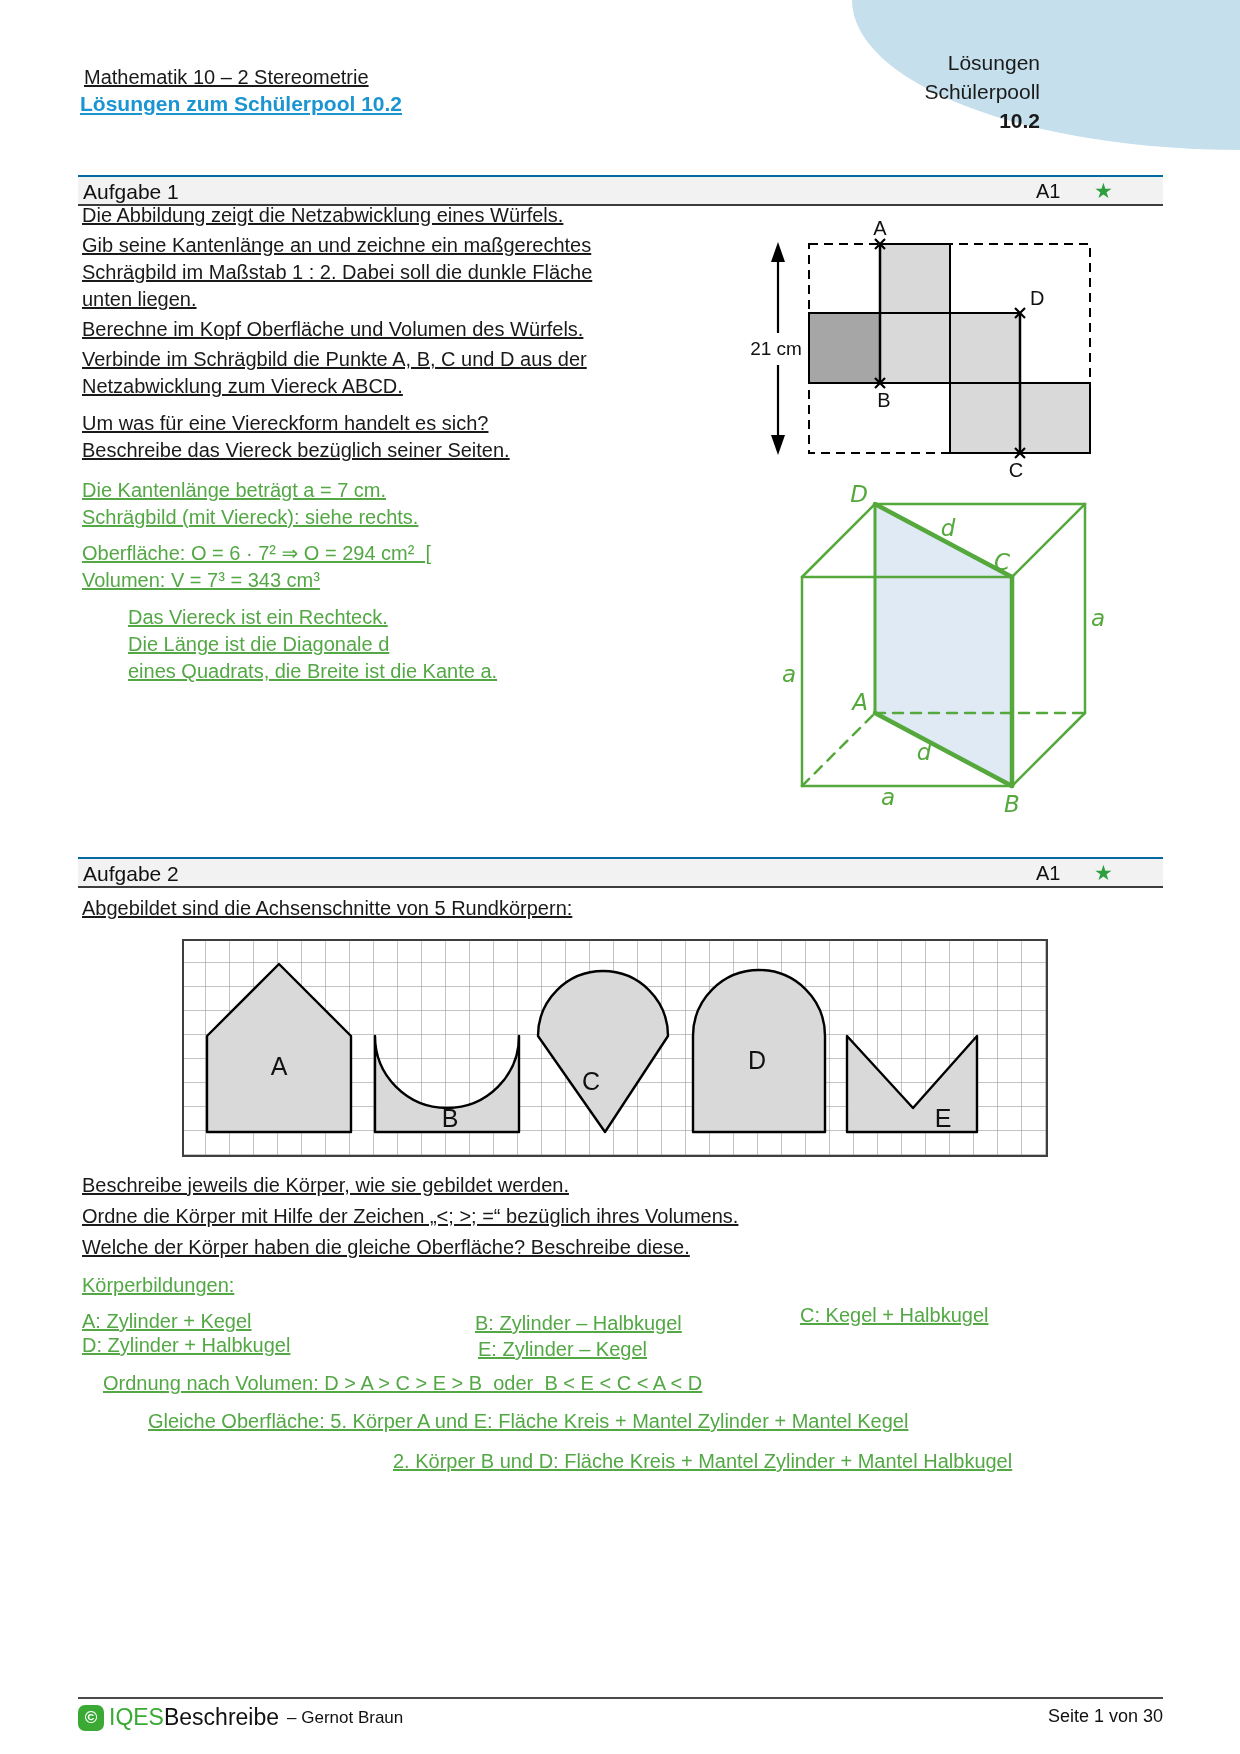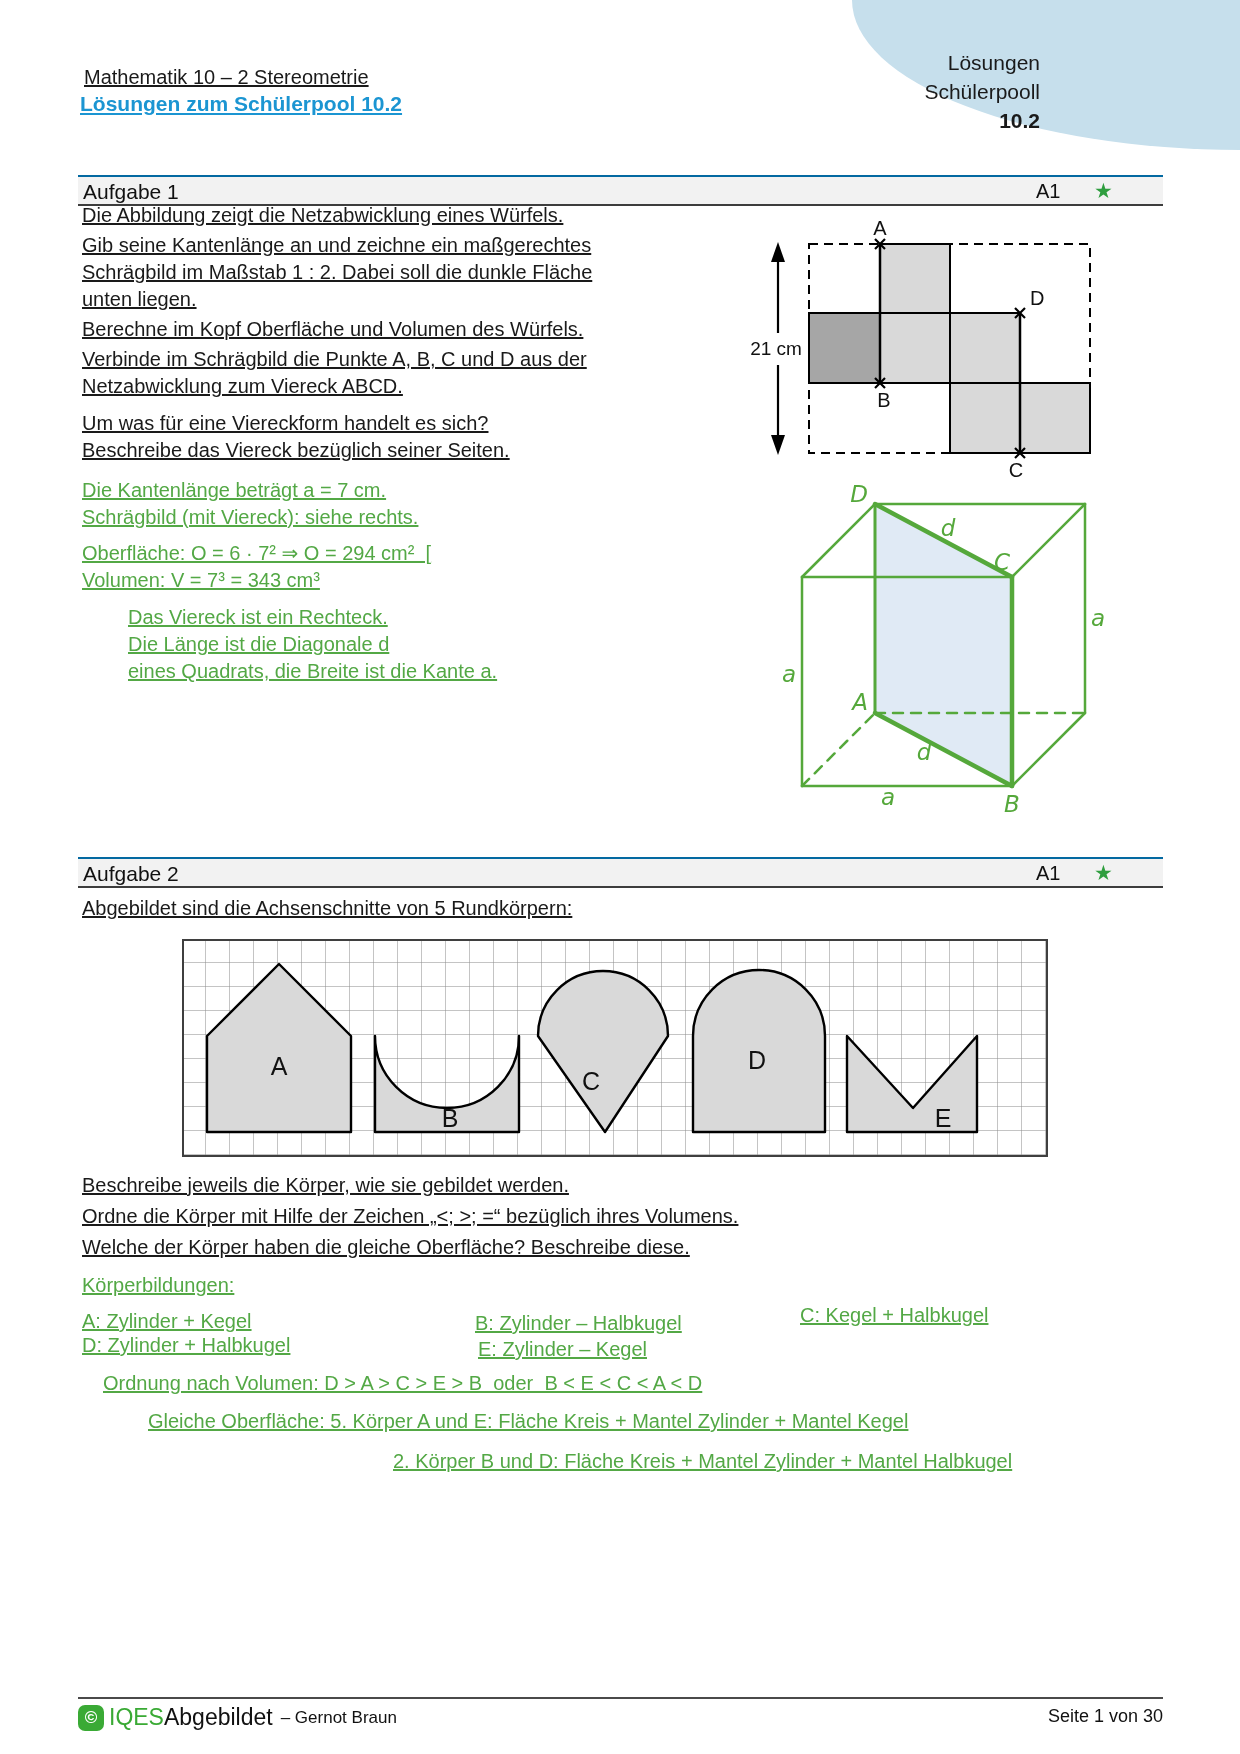--- a/index.html
+++ b/index.html
@@ -199,17 +199,17 @@
   <div class="abs body-text pre green" style="left:82px;top:1332px;">D: Zylinder + Halbkugel</div>
   <div class="abs body-text pre green" style="left:475px;top:1310px;">B: Zylinder – Halbkugel</div>
   <div class="abs body-text pre green" style="left:478px;top:1336px;">E: Zylinder – Kegel</div>
   <div class="abs body-text pre green" style="left:800px;top:1302px;">C: Kegel + Halbkugel</div>
   <div class="abs body-text pre green" style="left:103px;top:1370px;">Ordnung nach Volumen: D &gt; A &gt; C &gt; E &gt; B  oder  B &lt; E &lt; C &lt; A &lt; D</div>
   <div class="abs body-text pre green" style="left:148px;top:1408px;">Gleiche Oberfläche: 5. Körper A und E: Fläche Kreis + Mantel Zylinder + Mantel Kegel</div>
   <div class="abs body-text pre green" style="left:357px;top:1448px;margin-left:36px;">2. Körper B und D: Fläche Kreis + Mantel Zylinder + Mantel Halbkugel</div>
 
   <div class="footer-rule"></div>
   <div class="footer">
-    <span class="badge">©</span><span class="brand1">IQES</span><span class="brand2">Abgebildet</span><span class="author">– Gernot Braun</span>
+    <span class="badge">©</span><span class="brand1">IQES</span><span class="brand2">Beschreibe</span><span class="author">– Gernot Braun</span>
   </div>
   <div class="pagenum">Seite 1 von 30</div>
 
 </div>
 
 </body></html>

